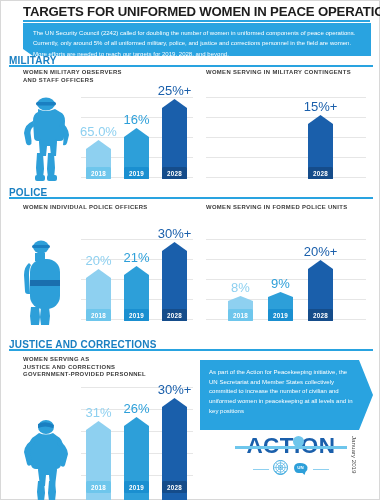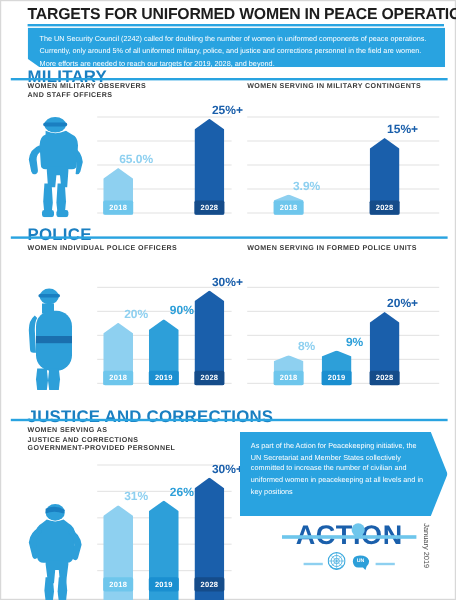--- a/index.html
+++ b/index.html
@@ -33,23 +33,22 @@
     background: #29a3e0;
     color: #ffffff;
     font-size: 6.05px; line-height: 10.4px;
     padding: 5px 14px 0 10px;
     clip-path: polygon(0 0, 100% 0, 100% 100%, 10px 100%, 0 calc(100% - 7px));
   }
 
   
   .sec-label {
     position: absolute;
-    font-size: 14px; font-weight: bold; letter-spacing: 0.2px;
+    font-size: 10px; font-weight: bold; letter-spacing: 0.2px;
     color: #1a7fc1;
-    margin-left: 14px;
   }
   .sec-rule {
     position: absolute; height: 2.2px; background: #29a3e0;
   }
   .panel-title {
     position: absolute;
     font-size: 5.9px; font-weight: bold; letter-spacing: 0.35px;
     line-height: 7.6px; color: #3a3a3a;
   }
 
@@ -60,21 +59,21 @@
     height: 1px; background: #e6e6e6;
   }
   .bar-wrap { position: absolute; bottom: 0; }
   .bar {
     position: absolute; bottom: 0; width: 100%;
     clip-path: polygon(0 100%, 0 9px, 50% 0, 100% 9px, 100% 100%);
   }
   .bar.flat { clip-path: polygon(0 100%, 0 5px, 50% 0, 100% 5px, 100% 100%); }
   .val {
     position: absolute; left: 50%; transform: translateX(-50%);
-    font-size: 10px; font-weight: bold; white-space: nowrap; margin-left: 15px;
+    font-size: 13px; font-weight: normal; white-space: nowrap;
   }
   .yr {
     position: absolute; bottom: 2px; left: 50%;
     transform: translateX(-50%);
     font-size: 6.3px; font-weight: bold; color: #ffffff;
     letter-spacing: 0.2px; white-space: nowrap;
   }
   .yr-box {
     position: absolute; bottom: 0; left: 0; width: 100%; height: 12px;
     border-radius: 1.5px;
@@ -163,41 +162,41 @@
     <div class="grid-line" style="top:54px;"></div>
     <div class="grid-line" style="top:74px;"></div>
     <div class="grid-line" style="top:94px;"></div>
 
     <div class="bar-wrap" style="left:5px; width:25px; height:96px;">
       <div class="val" style="bottom:40px; color:#8ed0f0;">65.0%</div>
       <div class="bar" style="height:39px; background:#8ed0f0;"></div>
       <div class="yr-box" style="background:#6ec6ec;"></div>
       <div class="yr">2018</div>
     </div>
+    <div class="bar-wrap" style="left:43px; width:25px; height:96px;">
+      <div class="val" style="bottom:52px; color:#2d9fd9;">16%</div>
+      <div class="bar" style="height:51px; background:#2d9fd9;"></div>
+      <div class="yr-box" style="background:#1a8fd0;"></div>
+      <div class="yr">2019</div>
+    </div>
     <div class="bar-wrap" style="left:81px; width:25px; height:96px;">
       <div class="val" style="bottom:81px; color:#1a5fab;">25%+</div>
       <div class="bar" style="height:80px; background:#1a5fab;"></div>
       <div class="yr-box" style="background:#154c8a;"></div>
       <div class="yr">2028</div>
     </div>
   </div>
 
   <div class="chart" style="left:205px; top:82px; width:160px; height:96px;">
     <div class="grid-line" style="top:14px;"></div>
     <div class="grid-line" style="top:34px;"></div>
     <div class="grid-line" style="top:54px;"></div>
     <div class="grid-line" style="top:74px;"></div>
     <div class="grid-line" style="top:94px;"></div>
 
-    <div class="bar-wrap" style="left:22px; width:25px; height:96px;">
-      <div class="val" style="bottom:18px; color:#8ed0f0;">3.9%</div>
-      <div class="bar flat" style="height:17px; background:#8ed0f0;"></div>
-      <div class="yr-box" style="background:#6ec6ec;"></div>
-      <div class="yr">2018</div>
-    </div>
     <div class="bar-wrap" style="left:102px; width:25px; height:96px;">
       <div class="val" style="bottom:65px; color:#1a5fab;">15%+</div>
       <div class="bar" style="height:64px; background:#1a5fab;"></div>
       <div class="yr-box" style="background:#154c8a;"></div>
       <div class="yr">2028</div>
     </div>
   </div>
 
   <div class="sec-label" style="left:8px; top:186px;">POLICE</div>
   <div class="sec-rule" style="left:8px; top:196px; width:364px;"></div>
@@ -227,21 +226,21 @@
     <div class="grid-line" style="top:70px;"></div>
     <div class="grid-line" style="top:90px;"></div>
 
     <div class="bar-wrap" style="left:5px; width:25px; height:92px;">
       <div class="val" style="bottom:53px; color:#8ed0f0;">20%</div>
       <div class="bar" style="height:52px; background:#8ed0f0;"></div>
       <div class="yr-box" style="background:#6ec6ec;"></div>
       <div class="yr">2018</div>
     </div>
     <div class="bar-wrap" style="left:43px; width:25px; height:92px;">
-      <div class="val" style="bottom:56px; color:#2d9fd9;">90%</div>
+      <div class="val" style="bottom:56px; color:#2d9fd9;">21%</div>
       <div class="bar" style="height:55px; background:#2d9fd9;"></div>
       <div class="yr-box" style="background:#1a8fd0;"></div>
       <div class="yr">2019</div>
     </div>
     <div class="bar-wrap" style="left:81px; width:25px; height:92px;">
       <div class="val" style="bottom:80px; color:#1a5fab;">30%+</div>
       <div class="bar" style="height:79px; background:#1a5fab;"></div>
       <div class="yr-box" style="background:#154c8a;"></div>
       <div class="yr">2028</div>
     </div>

